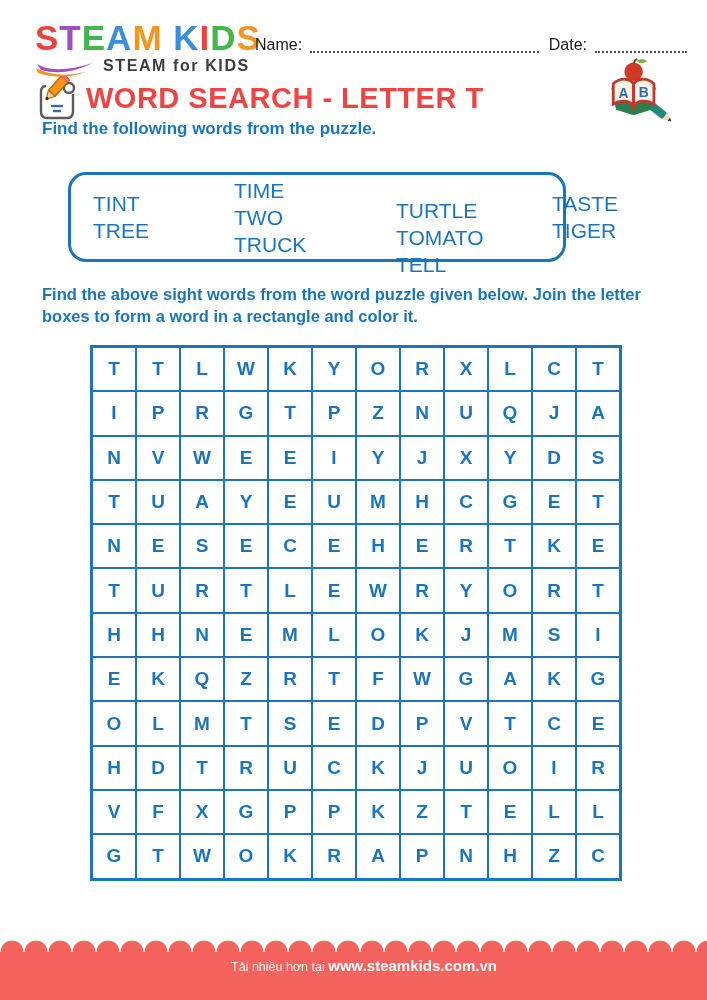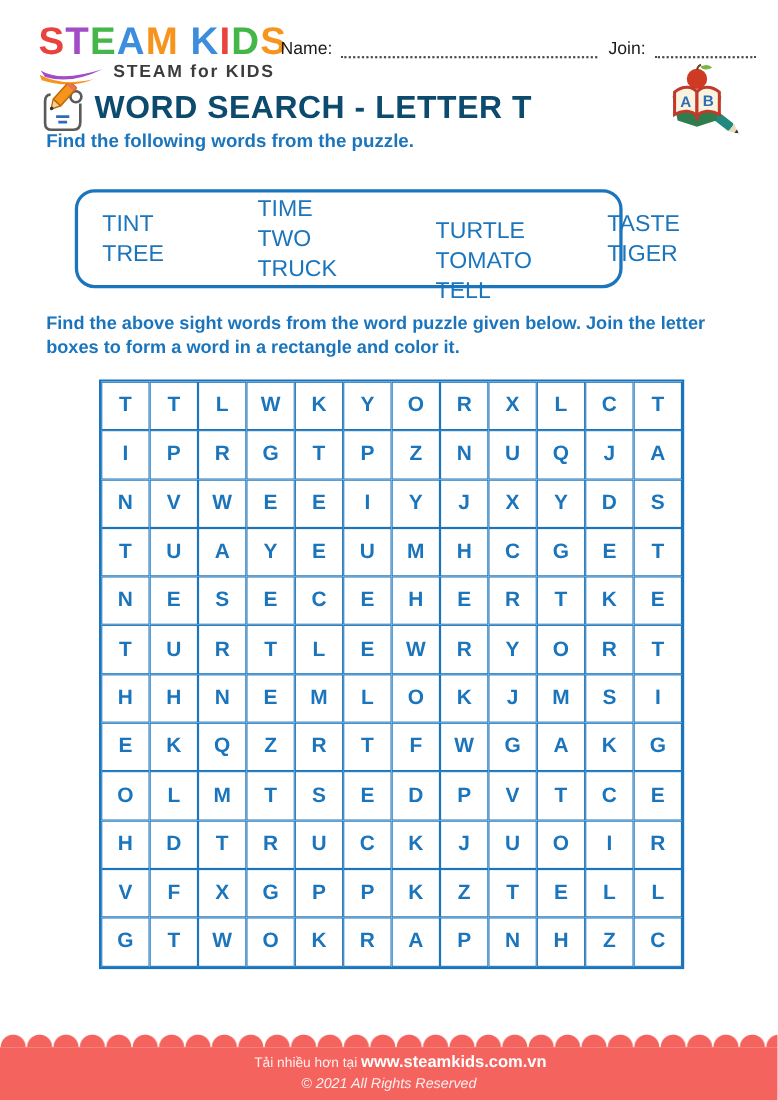--- a/index.html
+++ b/index.html
@@ -22,21 +22,21 @@
   .nd-label { font-size:16px; color:#1a1a1a; white-space:nowrap; }
   .dotline { border-bottom:2px dotted #4a4a4a; height:16px; }
   .name-line { flex:1; margin:0 10px 1px 8px; }
   .date-line { width:92px; margin:0 0 1px 8px; }
 
   .book-icon { position:absolute; left:604px; top:55px; width:74px; height:76px; }
 
   
   .title-row { position:absolute; left:36px; top:76px; display:flex; align-items:center; }
   .title-icon { width:44px; height:44px; margin-right:6px; flex:0 0 auto; }
-  .page-title { font-size:29px; font-weight:bold; color:#0c4a6e; letter-spacing:0.5px; }
+  .page-title { font-size:29px; font-weight:bold; color:#ef4444; letter-spacing:0.5px; }
 
   .subtitle { position:absolute; left:42px; top:119px; font-size:17px; font-weight:bold; color:#1b75bc; }
 
   
   .word-box {
     position:absolute; left:68px; top:172px; width:498px; height:90px;
     border:3px solid #1b75bc; border-radius:18px; background:#fff;
   }
   .word-col { position:absolute; top:50%; transform:translateY(-50%); }
   .word-col.col0 { left:22px; }
@@ -87,21 +87,21 @@
       <path d="M2,3 Q20,14 58,2 Q30,16 6,9 Z" fill="#A24CC8"></path>
       <path d="M1,7 Q22,18 50,11 Q28,20 3,12 Z" fill="#F7941D"></path>
     </svg>
     <span class="logo-tagline">STEAM for KIDS</span>
   </div>
 </div>
 
 <div class="name-date">
   <span class="nd-label">Name:</span>
   <span class="dotline name-line"></span>
-  <span class="nd-label">Join:</span>
+  <span class="nd-label">Date:</span>
   <span class="dotline date-line"></span>
 </div>
 
 <svg class="book-icon" viewBox="0 0 80 80">
 
   <g transform="rotate(38 56 58)">
     <rect x="36" y="53" width="32" height="9" rx="2" fill="#1F8A7D"></rect>
     <rect x="36" y="53" width="5" height="9" fill="#16655C"></rect>
     <polygon points="68,53 77,57.5 68,62" fill="#E8D9B8"></polygon>
     <polygon points="73.5,55.5 77,57.5 73.5,59.5" fill="#333"></polygon>
@@ -306,15 +306,14 @@
     <div class="cell">Z</div>
     <div class="cell">C</div>
   </div>
 
 <div class="footer">
   <div class="scallops"></div>
   <div class="footer-band">
     <div class="f-line1">
       <span>Tải nhiều hơn tại </span><span class="f-url">www.steamkids.com.vn</span>
     </div>
-    <div class="f-line2">© 2021 All Rights Reserved</div>
   </div>
 </div>
 
 </body></html>

